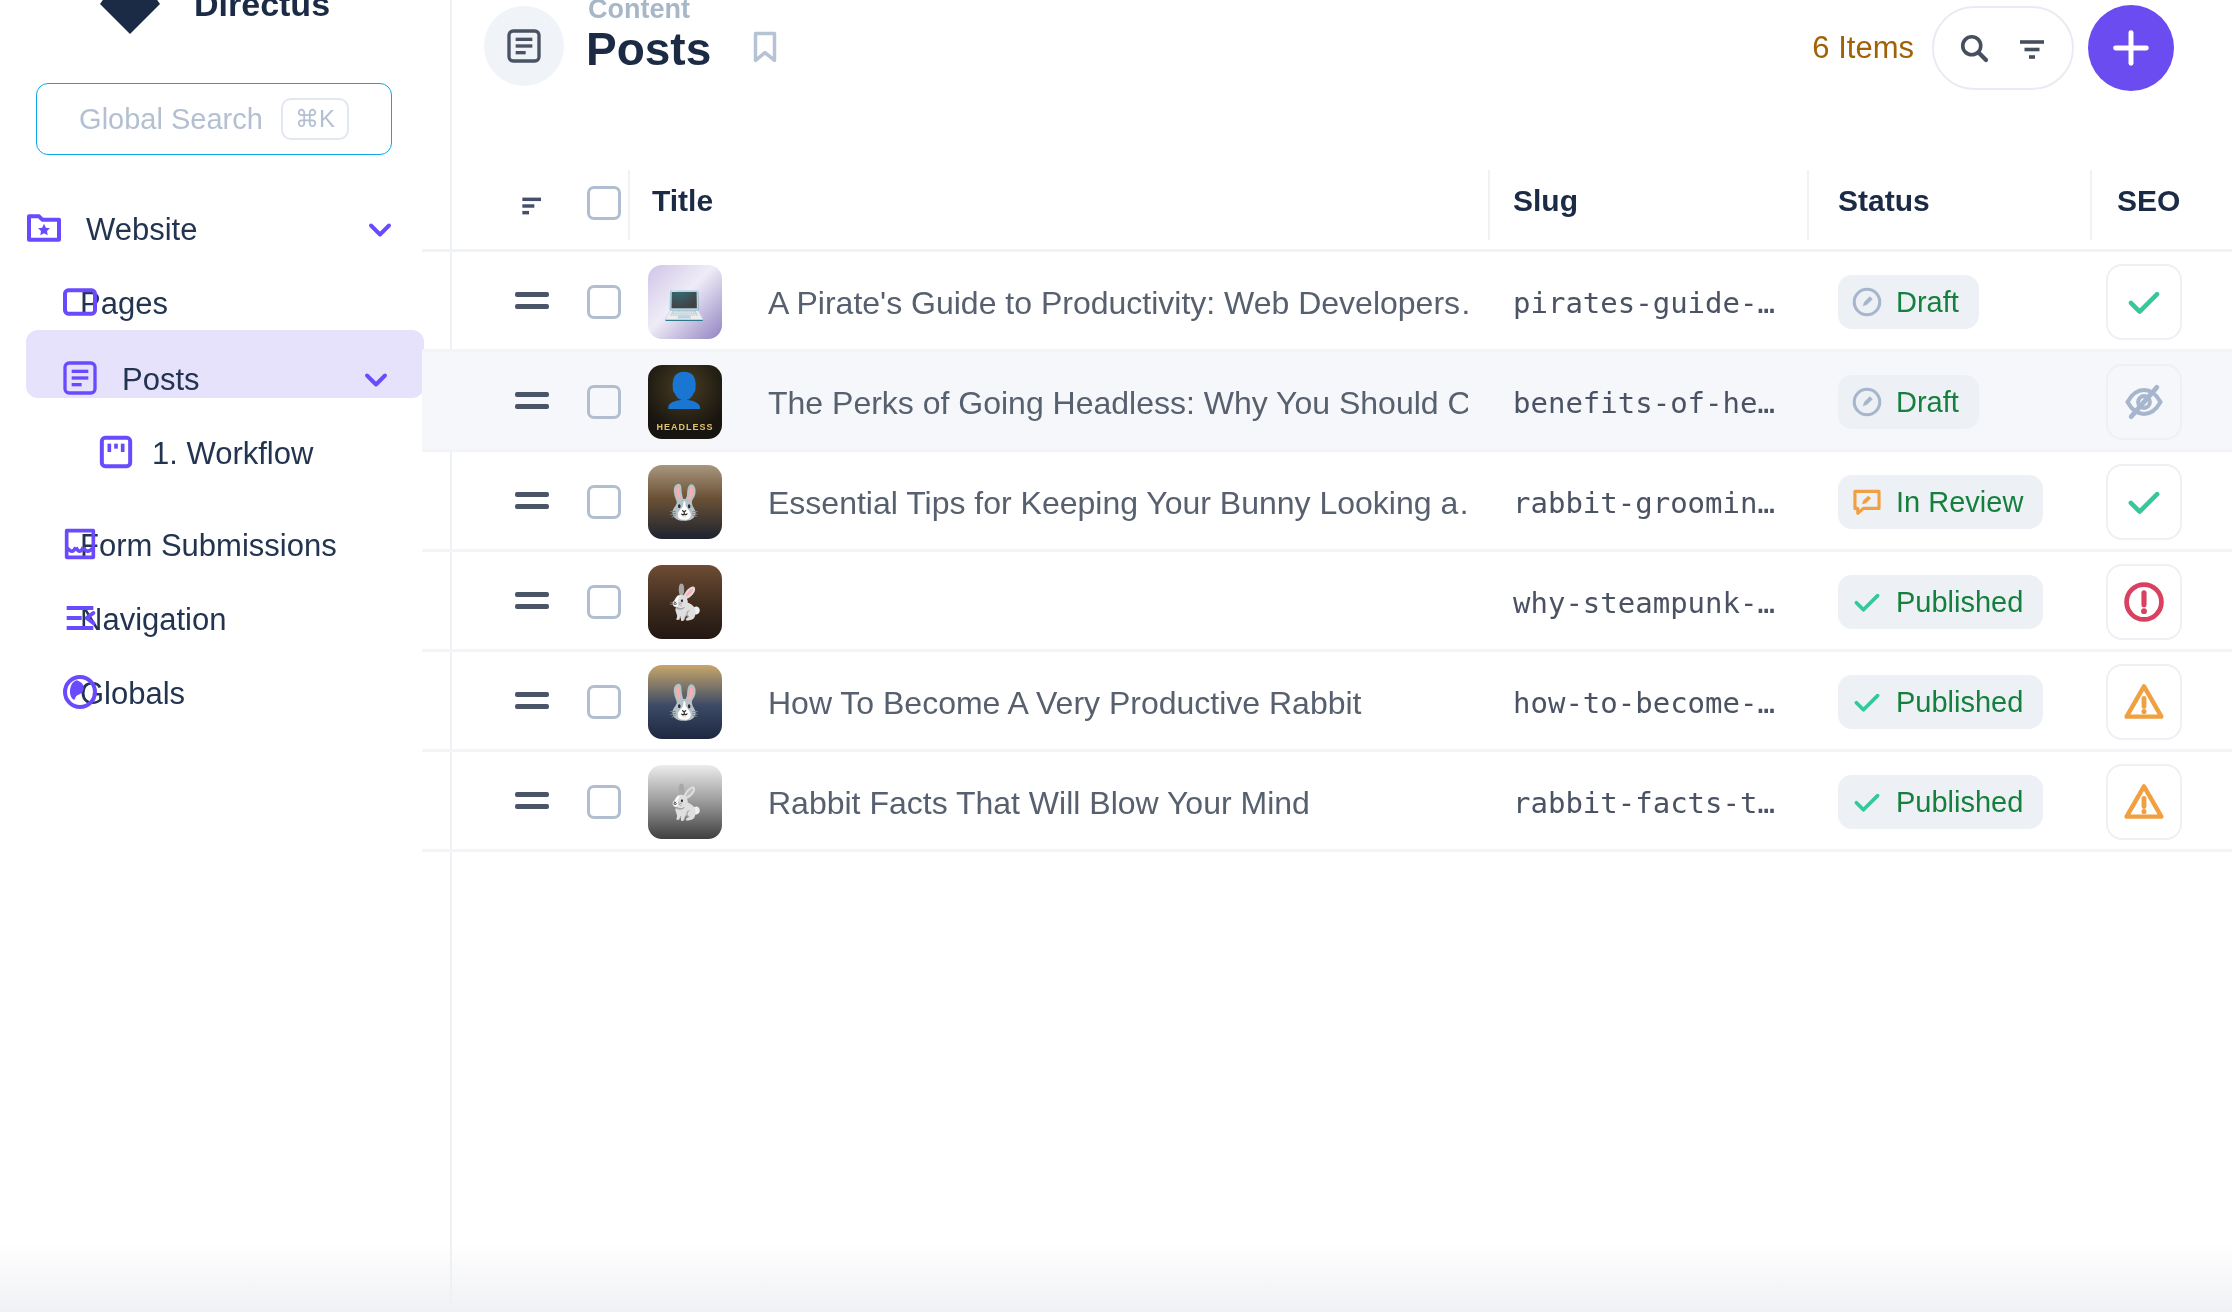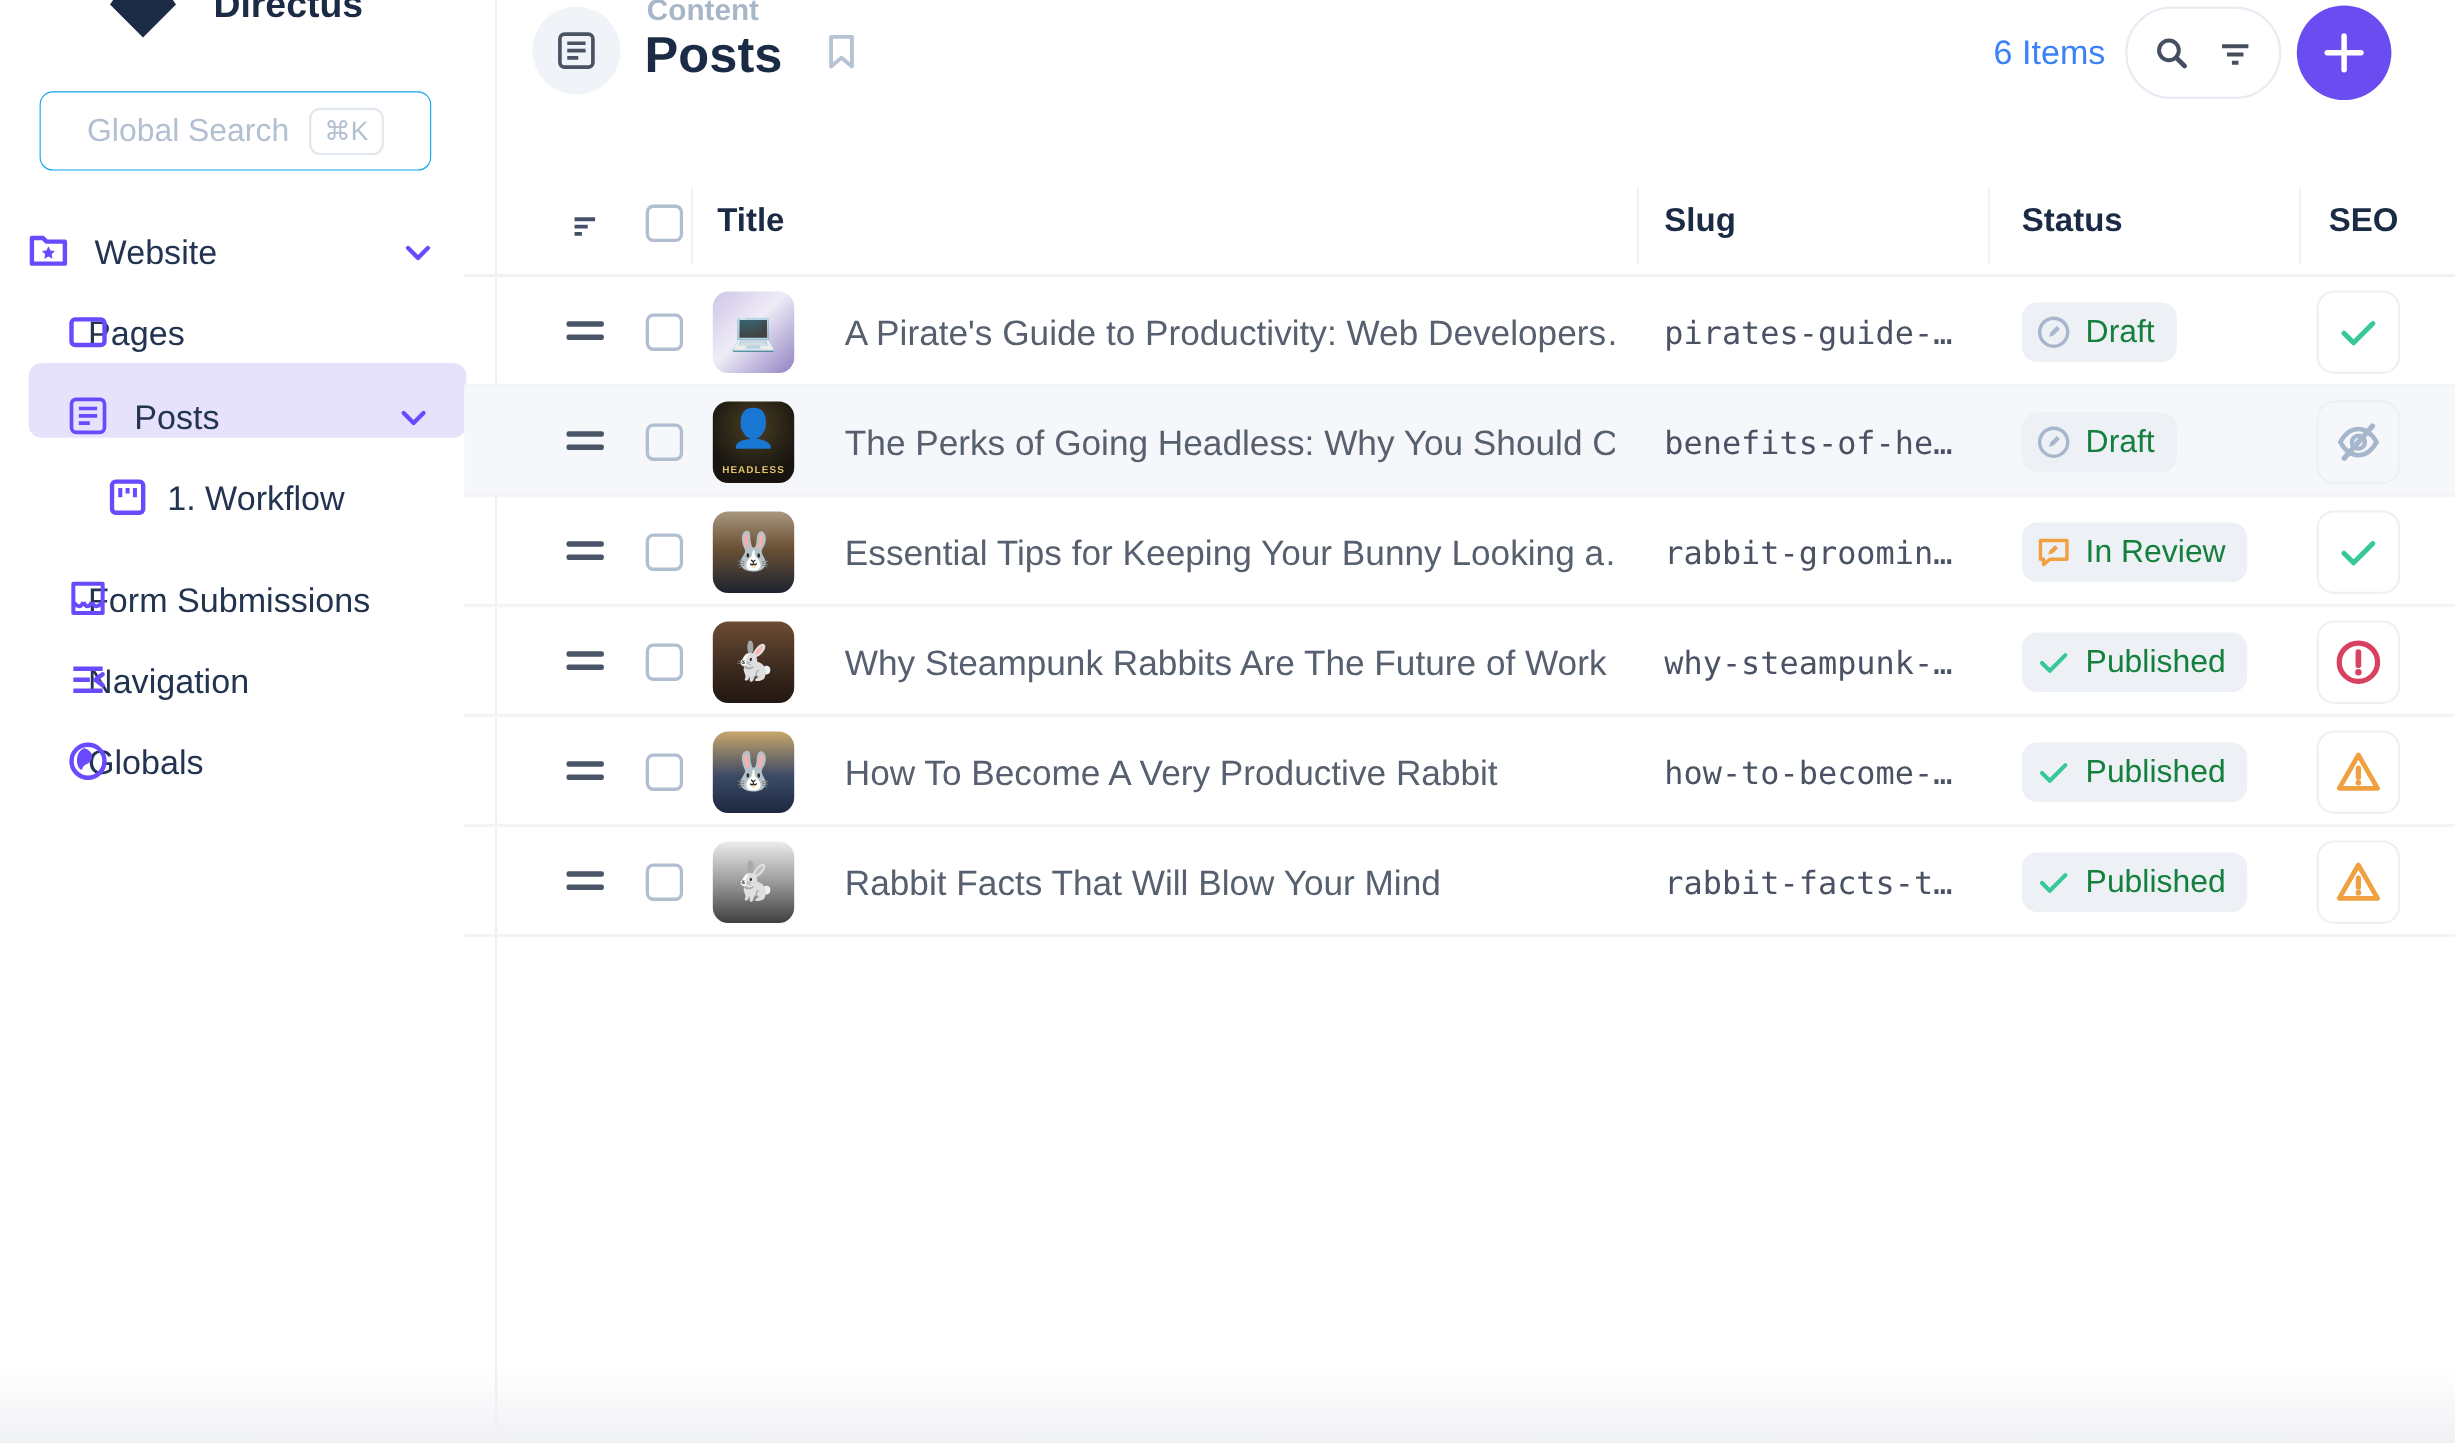--- a/index.html
+++ b/index.html
@@ -51,21 +51,21 @@
   
   .main { position: absolute; left: 422px; top: 0; width: 1810px; height: 1312px; }
   .hdr-circle {
     position: absolute; left: 62px; top: 6px; width: 80px; height: 80px;
     border-radius: 50%; background: #f0f3f7;
     display: flex; align-items: center; justify-content: center; cursor: pointer;
   }
   .hdr-breadcrumb { position: absolute; left: 166px; top: -6px; font-size: 27px; font-weight: bold; color: #a8b7c7; cursor: pointer; }
   .hdr-title { position: absolute; left: 164px; top: 22px; font-size: 46px; font-weight: bold; color: #1c2b45; }
   .hdr-bookmark { position: absolute; left: 324px; top: 26px; width: 38px; height: 42px; cursor: pointer; }
-  .hdr-count { position: absolute; right: 318px; top: 30px; font-size: 31px; color: #3b82f6; }
+  .hdr-count { position: absolute; right: 318px; top: 30px; font-size: 31px; color: #a16207; }
   .hdr-pill {
     position: absolute; right: 158px; top: 6px; width: 142px; height: 84px;
     border: 2px solid #e8ecf2; border-radius: 42px; background: #fff;
     display: flex; align-items: center; justify-content: center; gap: 22px;
   }
   .hdr-pill .icn { width: 36px; height: 36px; cursor: pointer; }
   .hdr-plus {
     position: absolute; right: 58px; top: 5px; width: 86px; height: 86px;
     border-radius: 50%; background: #6a4cf0; cursor: pointer;
     display: flex; align-items: center; justify-content: center;
@@ -424,21 +424,20 @@
 
     <div class="trow">
       <div class="drag">
           <span></span>
           <span></span>
         </div>
       <div class="checkbox"></div>
       <div class="thumb t4">
           <span>🐇</span>
         </div>
-      <div class="cell-title">Why Steampunk Rabbits Are The Future of Work</div>
       <div class="cell-slug">why-steampunk-…</div>
       <div class="badge">
         <svg class="bicn" viewBox="0 0 24 24" color="#36c79a">
             <use href="#i-check"></use>
           </svg>
         <span>Published</span>
       </div>
       <div class="seo-box">
         <svg width="44" height="44" viewBox="0 0 24 24" color="#d8415f">
             <use href="#i-error"></use>

